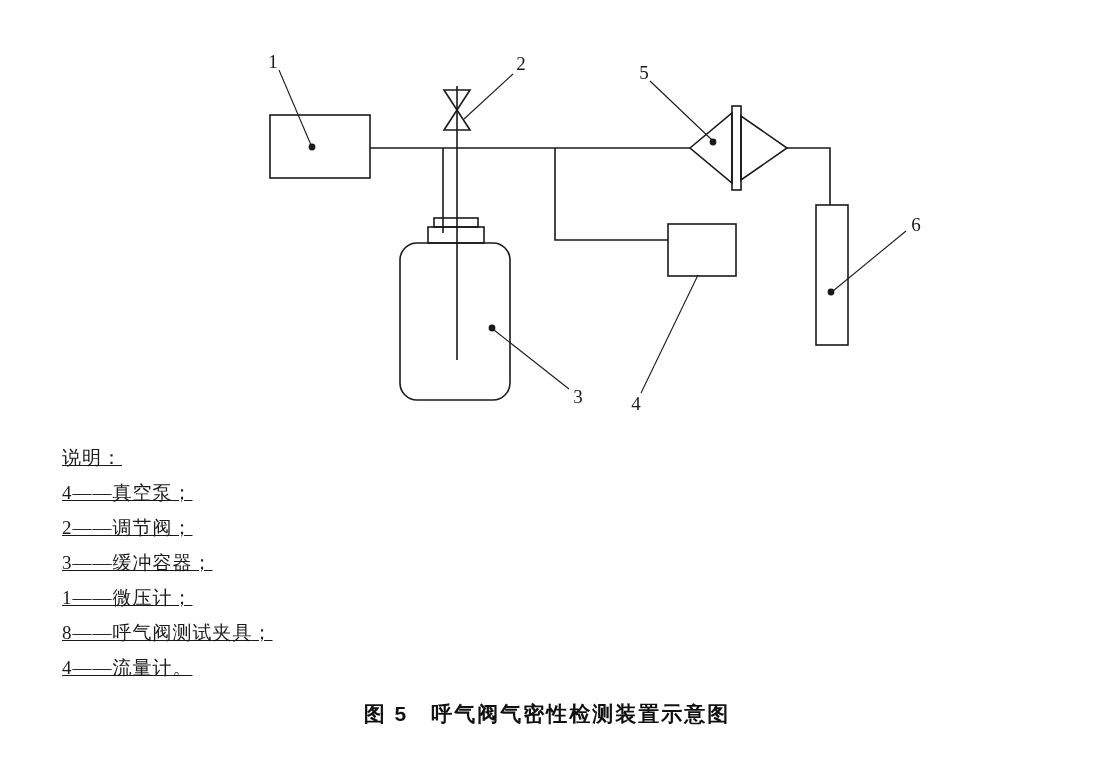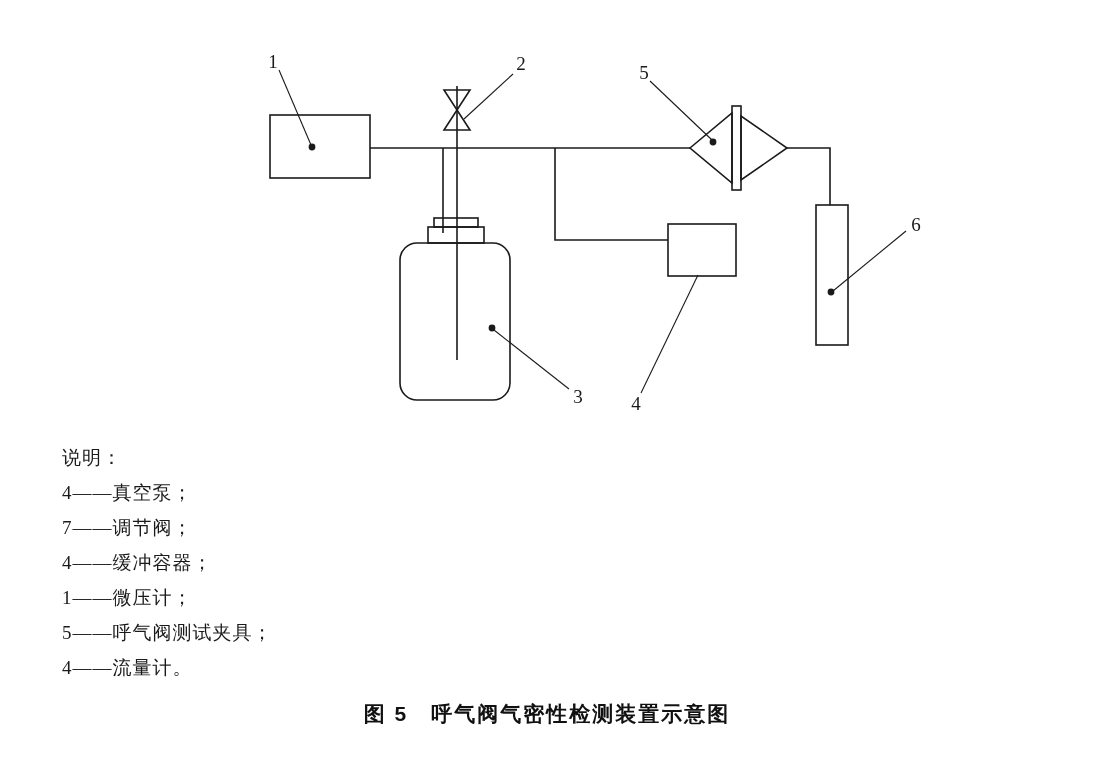--- a/index.html
+++ b/index.html
@@ -27,20 +27,21 @@
     fill: #1a1a1a;
   }
   .legend {
     position: absolute;
     left: 62px;
     top: 440px;
     font-size: 19px;
     line-height: 35px;
     color: #1a1a1a;
     letter-spacing: 1px;
+    text-decoration: underline;
   }
   .legend .legend-line {
     white-space: nowrap;
   }
   .caption {
     position: absolute;
     left: 0;
     top: 700px;
     width: 1094px;
     text-align: center;
@@ -125,22 +126,22 @@
       <text x="578" y="403">3</text>
       <text x="636" y="410">4</text>
       <text x="644" y="79">5</text>
       <text x="916" y="231">6</text>
     </g>
   </svg>
 
   <div class="legend">
     <div class="legend-line">说明：</div>
     <div class="legend-line">4——真空泵；</div>
-    <div class="legend-line">7——调节阀；</div>
-    <div class="legend-line">4——缓冲容器；</div>
+    <div class="legend-line">2——调节阀；</div>
+    <div class="legend-line">3——缓冲容器；</div>
     <div class="legend-line">1——微压计；</div>
-    <div class="legend-line">5——呼气阀测试夹具；</div>
+    <div class="legend-line">8——呼气阀测试夹具；</div>
     <div class="legend-line">4——流量计。</div>
   </div>
 
   <div class="caption">图 5　呼气阀气密性检测装置示意图</div>
 
 </div>
 
 </body></html>

